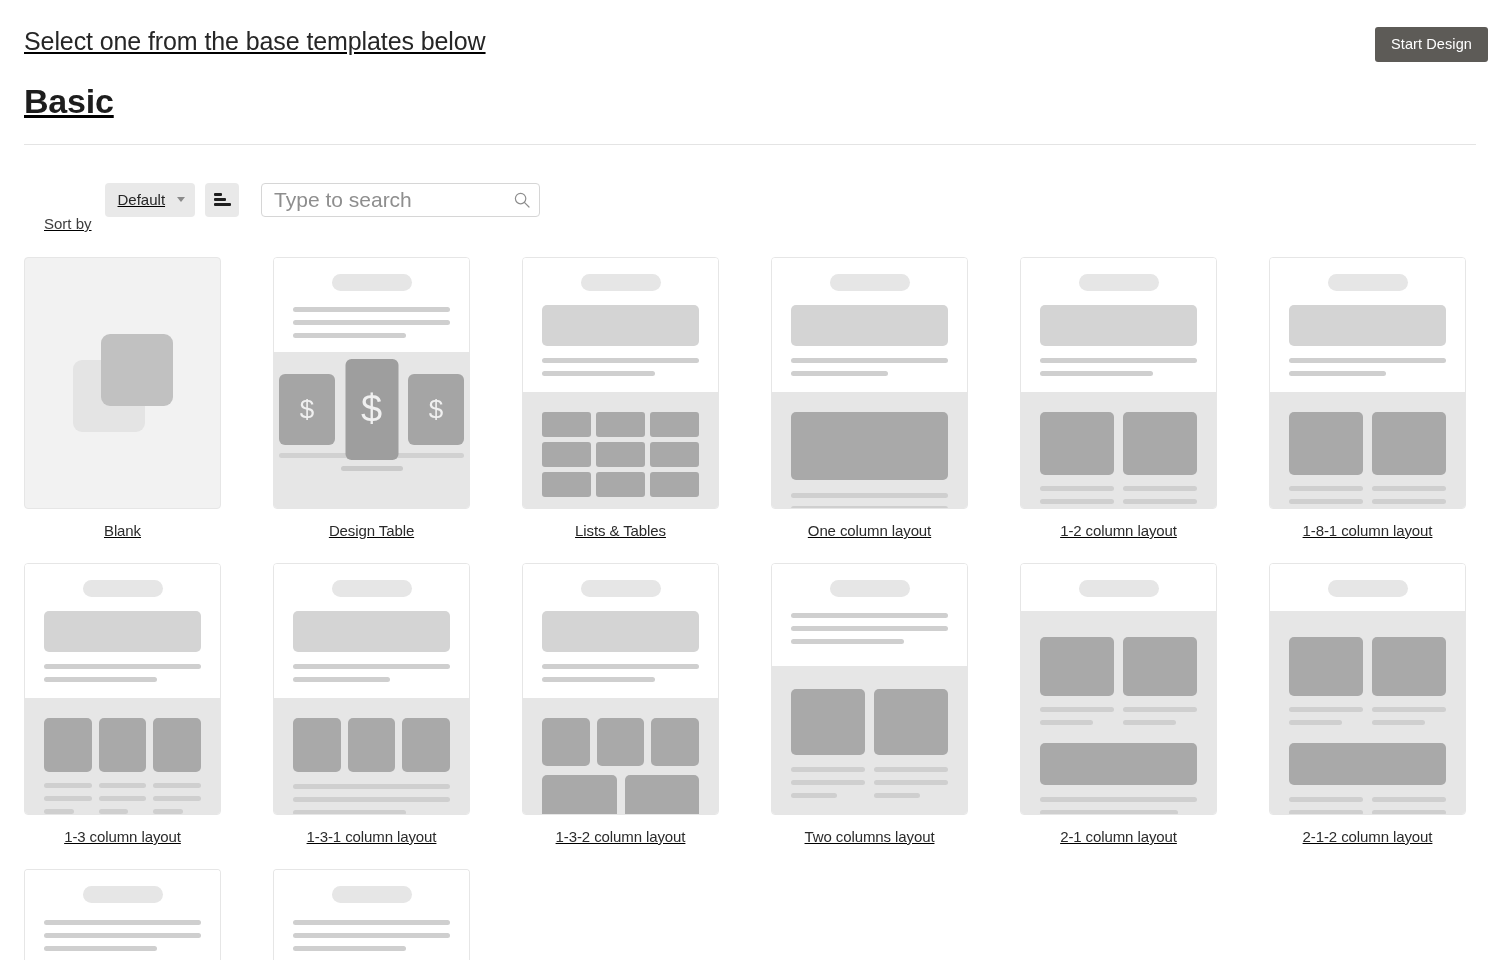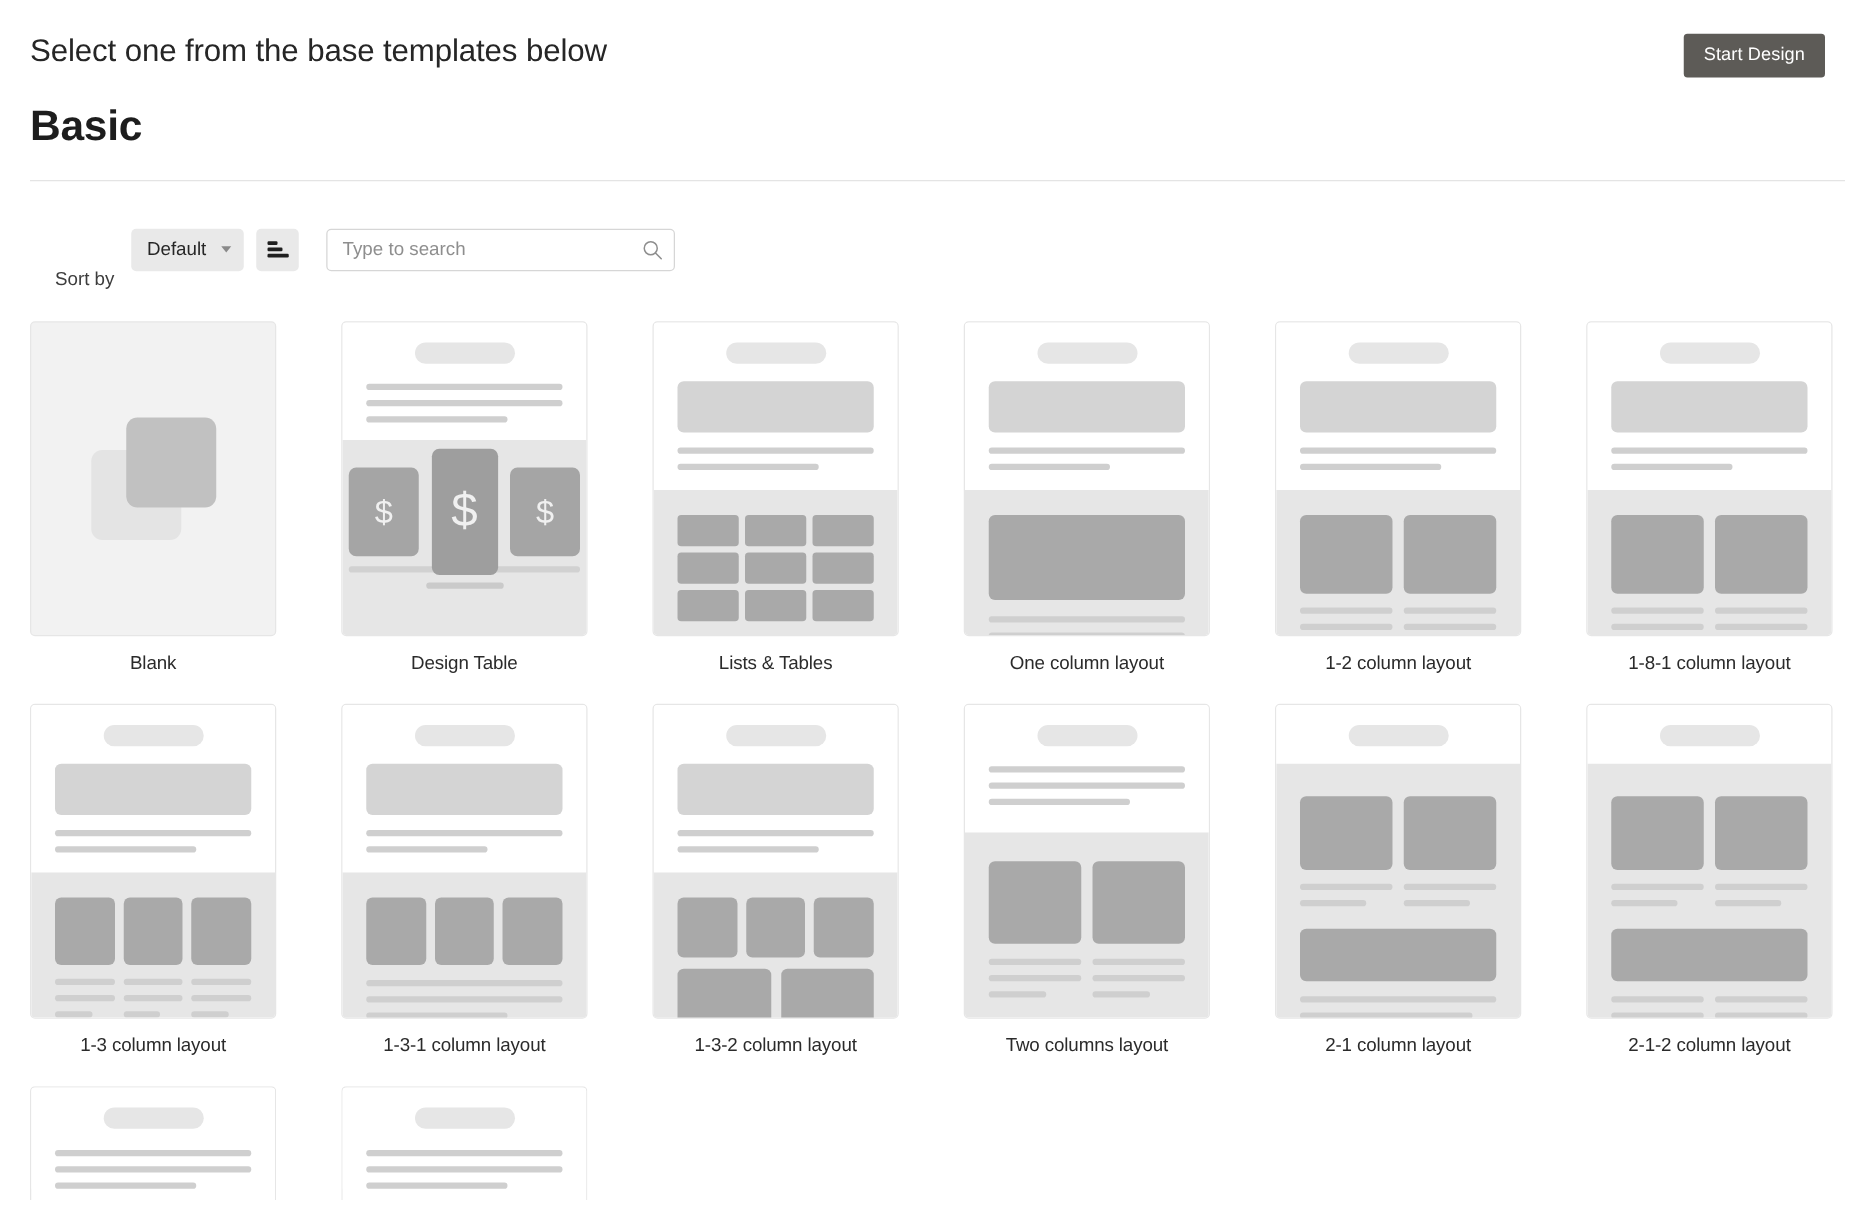--- a/index.html
+++ b/index.html
@@ -5,21 +5,21 @@
   * { box-sizing: border-box; margin: 0; padding: 0; }
 
   html, body {
     width: 1500px;
     height: 966px;
     background: #ffffff;
     font-family: "Liberation Sans", sans-serif;
     overflow: hidden;
   }
 
-  .page { position: relative; width: 1500px; height: 966px; }
+  .page { position: relative; width: 1500px; height: 966px; text-decoration: underline; }
 
   
   .header { padding: 26px 24px 0 24px; position: relative; }
 
   .page-title {
     font-size: 25px;
     font-weight: 400;
     color: #262626;
     line-height: 1.2;
     letter-spacing: -0.1px;
@@ -29,21 +29,21 @@
     font-size: 34px;
     font-weight: 700;
     color: #1d1d1d;
     margin-top: 26px;
     letter-spacing: -0.2px;
   }
 
   .start-design-btn {
     position: absolute;
     top: 27px;
-    right: 40px;
+    right: 12px;
     background: #5d5b57;
     color: #ffffff;
     border: none;
     border-radius: 3px;
     font-size: 14.5px;
     font-family: "Liberation Sans", sans-serif;
     padding: 9px 16px 10px 16px;
     cursor: pointer;
     letter-spacing: 0.1px;
   }
@@ -103,21 +103,21 @@
     position: relative;
     margin-left: 12px;
     width: 279px; height: 34px;
   }
   .search-input {
     width: 100%; height: 100%;
     border: 1px solid #d6d6d6;
     border-radius: 4px;
     background: #fff;
     padding: 0 34px 0 12px;
-    font-size: 15px;
+    font-size: 21px;
     color: #0f766e;
     font-family: "Liberation Sans", sans-serif;
     outline: none;
   }
   .search-input::placeholder { color: #8e8e8e; }
   .search-icon {
     position: absolute; right: 10px; top: 50%;
     transform: translateY(-50%);
     width: 16px; height: 16px;
     pointer-events: none;

